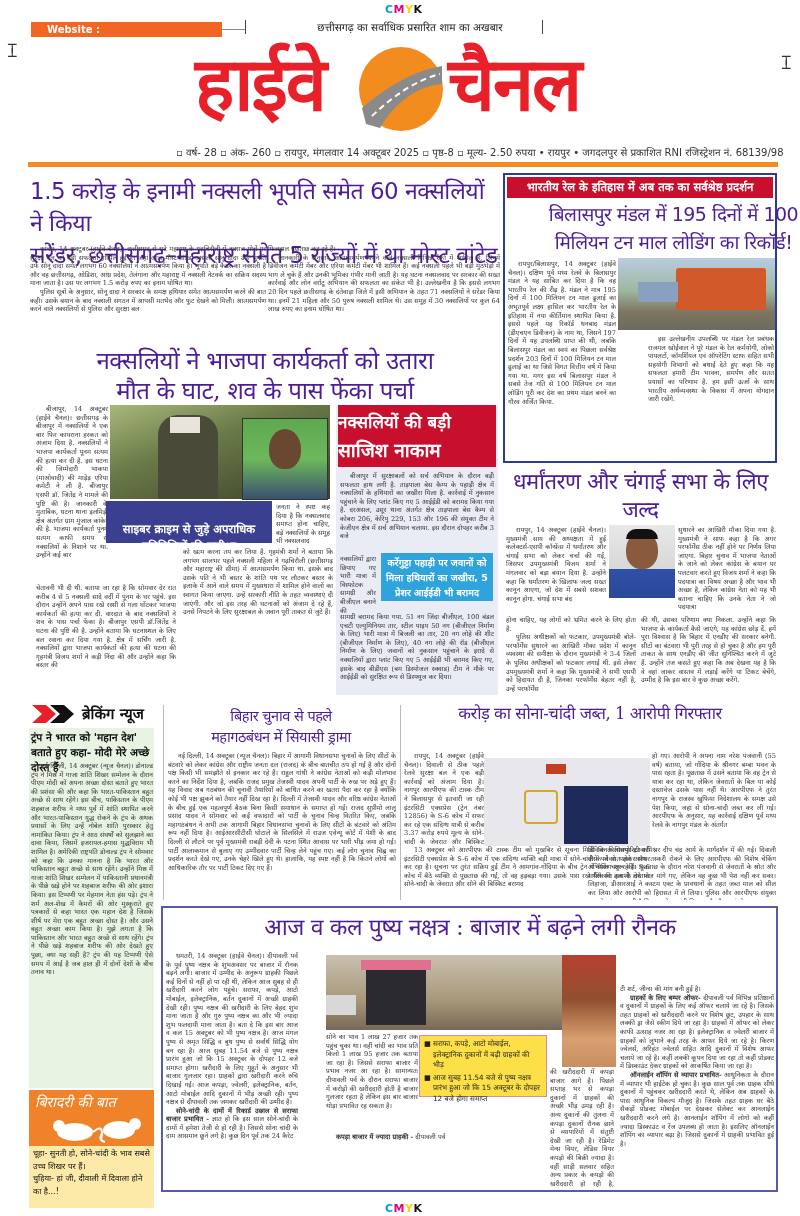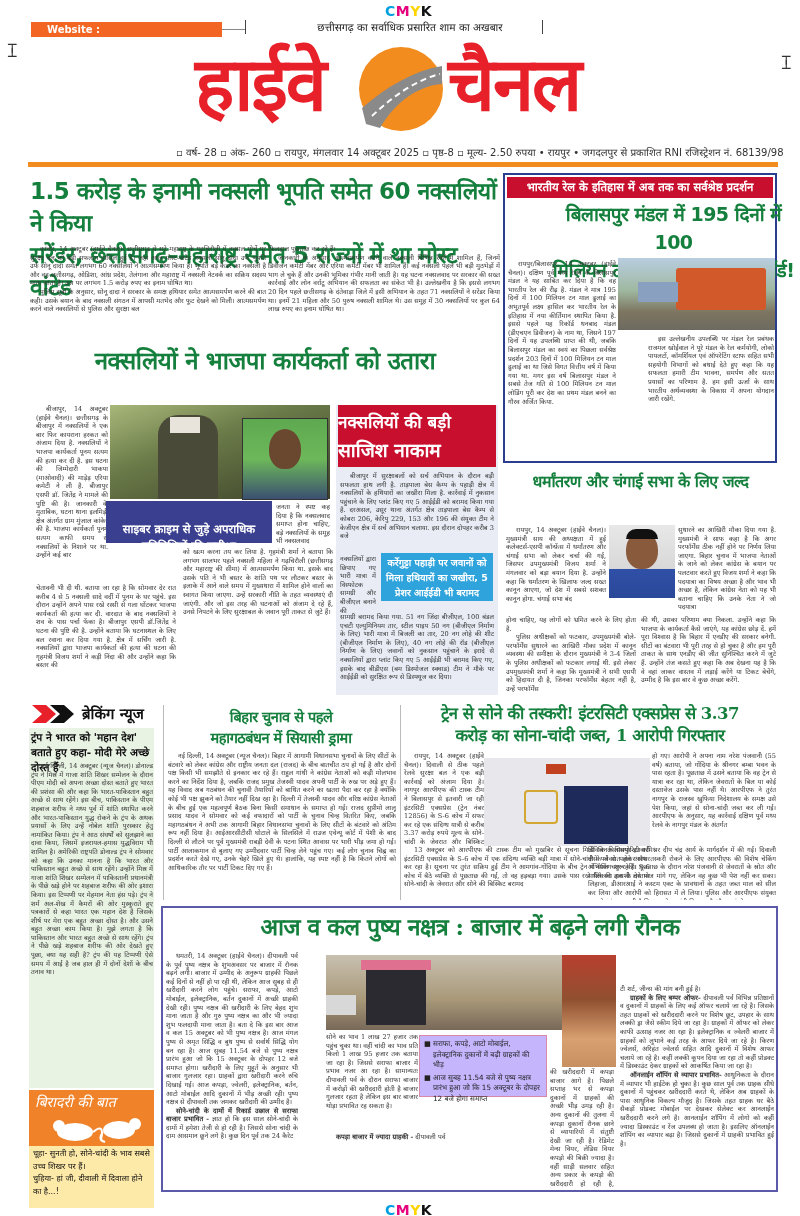--- a/index.html
+++ b/index.html
@@ -2,24 +2,24 @@
 <html><head>
 <meta charset="utf-8">
 <style>
   * { box-sizing: border-box; margin: 0; padding: 0; }
   html, body { width: 800px; height: 1216px; background: #fff; overflow: hidden; }
   body { position: relative; font-family: "DejaVu Serif", serif; color: #222; }
   .abs { position: absolute; }
   .sans { font-family: "DejaVu Sans", sans-serif; }
   .body-text { font-family: "DejaVu Serif", serif; font-size: 6.6px; line-height: 8.6px; color: #333; text-align: justify; }
   .body-text p { text-indent: 10px; }
-  .cmyk { font-family: "DejaVu Sans", sans-serif; font-weight: bold; font-size: 14px; letter-spacing: 0.5px; }
+  .cmyk { font-family: "DejaVu Sans", sans-serif; font-weight: bold; font-size: 11px; letter-spacing: 0.5px; }
   .cmyk .c { color: #00a0e0; } .cmyk .m { color: #e6007e; } .cmyk .y { color: #ffd400; } .cmyk .k { color: #111; }
   .reg-mark { font-family: "DejaVu Sans", sans-serif; font-size: 14px; color: #333; line-height: 12px; }
-  .headline { font-family: "DejaVu Sans", sans-serif; font-weight: bold; color: #15803d; letter-spacing: -0.5px; }
+  .headline { font-family: "DejaVu Sans", sans-serif; font-weight: normal; color: #4c1d95; letter-spacing: -0.5px; }
 </style>
 </head>
 <body>
 
 <div class="abs cmyk" style="left:385px;top:3px;">
   <span class="c">C</span><span class="m">M</span><span class="y">Y</span><span class="k">K</span>
 </div>
 
 <div class="abs reg-mark" style="left:8px;top:38px;">┬<br>┴</div>
 <div class="abs reg-mark" style="left:782px;top:50px;">┬<br>┴</div>
@@ -71,20 +71,21 @@
 <div class="abs" style="left:618px;top:258px;width:157px;height:72px;background:linear-gradient(180deg,#b8cde0 0%,#9fb8a0 45%,#7d7560 75%,#6c6a60 100%);overflow:hidden;">
   <div style="position:absolute;left:58px;top:10px;width:90px;height:42px;background:#d2592a;border-radius:3px;"></div>
   <div style="position:absolute;left:20px;top:24px;width:40px;height:20px;background:#8aa0c0;"></div>
 </div>
 <div class="abs body-text" style="left:648px;top:335px;width:126px;">
   <p>इस उल्लेखनीय उपलब्धि पर मंडल रेल प्रबंधक राजमल खोईवाल ने पूरे मंडल के रेल कर्मयोगी, लोको पायलटों, कॉमर्शियल एवं ऑपरेटिंग स्टाफ सहित सभी सहयोगी विभागों को बधाई देते हुए कहा कि यह सफलता हमारी टीम भावना, समर्पण और सतत प्रयासों का परिणाम है. हम इसी ऊर्जा के साथ भारतीय अर्थव्यवस्था के विकास में अपना योगदान जारी रखेंगे.</p>
 </div>
 
 <div class="abs headline" style="left:30px;top:346px;width:470px;text-align:center;font-size:24px;line-height:30px;font-family:'DejaVu Serif',serif;">
   <div>नक्सलियों ने भाजपा कार्यकर्ता को उतारा</div>
+  <div>मौत के घाट, शव के पास फेंका पर्चा</div>
 </div>
 <div class="abs body-text" style="left:36px;top:405px;width:72px;height:178px;overflow:hidden;">
   <p>बीजापुर, 14 अक्टूबर (हाईवे चैनल)। छत्तीसगढ़ के बीजापुर में नक्सलियों ने एक बार फिर कायराना हरकत को अंजाम दिया है. नक्सलियों ने भाजपा कार्यकर्ता पूनम सत्यम की हत्या कर दी है. इस घटना की जिम्मेदारी भाकपा (माओवादी) की माड़ेड़ एरिया कमेटी ने ली है. बीजापुर एसपी डॉ. जितेंद्र ने मामले की पुष्टि की है। जानकारी के मुताबिक, घटना थाना इलमिड़ी क्षेत्र अंतर्गत ग्राम मुंजाल कांकेर की है. भाजपा कार्यकर्ता पूनम सत्यम काफी समय से नक्सलियों के निशाने पर था. उन्होंने कई बार</p>
 </div>
 <div class="abs" style="left:110px;top:405px;width:220px;height:94px;background:linear-gradient(160deg,#a8b87a 0%,#6a7a48 40%,#3b4028 100%);overflow:hidden;">
   <div style="position:absolute;left:48px;top:10px;width:60px;height:90px;background:#4a4a38;border-radius:20px 20px 0 0;"></div>
   <div style="position:absolute;left:60px;top:12px;width:30px;height:16px;background:#e8e4dc;"></div>
 </div>
 <div class="abs" style="left:242px;top:418px;width:86px;height:82px;border:1px solid #333;background:linear-gradient(180deg,#5ea850 0%,#6db85a 50%,#3a5070 100%);overflow:hidden;">
   <div style="position:absolute;left:26px;top:10px;width:32px;height:40px;background:#6a4830;border-radius:50% 50% 45% 45%;"></div>
@@ -109,21 +110,21 @@
   <p>बीजापुर में सुरक्षाबलों को सर्च अभियान के दौरान बड़ी सफलता हाथ लगी है. ताड़पाला बेस कैम्प के पहाड़ी क्षेत्र में नक्सलियों के हथियारों का जखीरा मिला है. कार्रवाई में नुकसान पहुंचाने के लिए प्लांट किए गए 5 आईईडी को बरामद किया गया है. दरअसल, उसूर थाना अंतर्गत क्षेत्र ताड़पाला बेस कैम्प से कोबरा 206, केरिपु 229, 153 और 196 की संयुक्त टीम ने केजीएन क्षेत्र में सर्च अभियान चलाया. इस दौरान दोपहर करीब 3 बजे</p>
 </div>
 <div class="abs body-text" style="left:340px;top:555px;width:36px;height:58px;overflow:hidden;">
   <p style="text-indent:0">नक्सलियों द्वारा छिपाए गए भारी मात्रा में विस्फोटक सामग्री और बीजीएल बनाने की</p>
 </div>
 <div class="abs sans" style="left:381px;top:553px;width:112px;height:48px;background:#2ea3dc;color:#fff;font-size:9.5px;font-weight:bold;text-align:center;line-height:15px;padding-top:2px;">कर्रेगुट्टा पहाड़ी पर जवानों को मिला हथियारों का जखीरा, 5 प्रेशर आईईडी भी बरामद</div>
 <div class="abs body-text" style="left:340px;top:613px;width:154px;height:80px;overflow:hidden;">
   <p style="text-indent:0">सामग्री बरामद किया गया. 51 नग जिंदा बीजीएल, 100 बंडल एचटी एल्युमिनियम तार, स्टील पाइप 50 नग (बीजीएल निर्माण के लिए) भारी मात्रा में बिजली का तार, 20 नग लोहे की शीट (बीजीएल निर्माण के लिए), 40 नग लोहे की रॉड (बीजीएल निर्माण के लिए) जवानों को नुकसान पहुंचाने के इरादे से नक्सलियों द्वारा प्लांट किए गए 5 आईईडी भी बरामद किए गए, इसके बाद बीडीएस (बम डिस्पोजल स्क्वाड) टीम ने मौके पर आईईडी को सुरक्षित रूप से डिस्फ्यूज कर दिया।</p>
 </div>
 
-<div class="abs headline" style="left:503px;top:468px;width:275px;text-align:center;font-size:16px;line-height:28px;">
+<div class="abs headline" style="left:503px;top:468px;width:275px;text-align:center;font-size:22px;line-height:28px;">
   <div>धर्मांतरण और चंगाई सभा के लिए जल्द</div>
 </div>
 <div class="abs body-text" style="left:506px;top:526px;width:100px;height:92px;overflow:hidden;">
   <p>रायपुर, 14 अक्टूबर (हाईवे चैनल)। मुख्यमंत्री साय की अध्यक्षता में हुई कलेक्टर्स-एसपी कॉन्फ्रेंस में धर्मांतरण और चंगाई सभा को लेकर चर्चा की गई, जिसपर उपमुख्यमंत्री विजय शर्मा ने मंगलवार को बड़ा बयान दिया है. उन्होंने कहा कि धर्मांतरण के खिलाफ जल्द सख्त कानून आएगा, जो देश में सबसे सशक्त कानून होगा. चंगाई सभा बंद</p>
 </div>
 <div class="abs" style="left:609px;top:525px;width:66px;height:73px;background:linear-gradient(180deg,#e8e8e8 0%,#d8d8d8 60%,#3050a8 60%,#2a4898 100%);overflow:hidden;">
   <div style="position:absolute;left:17px;top:6px;width:32px;height:38px;background:#8a5a3c;border-radius:50% 50% 45% 45%;"></div>
   <div style="position:absolute;left:17px;top:4px;width:32px;height:10px;background:#111;border-radius:12px 12px 0 0;"></div>
 </div>
 <div class="abs body-text" style="left:678px;top:526px;width:98px;height:92px;overflow:hidden;">
@@ -170,21 +171,20 @@
 <div class="abs headline" style="left:165px;top:706px;width:232px;text-align:center;font-size:14.5px;line-height:21px;font-family:'DejaVu Serif',serif;">
   <div>बिहार चुनाव से पहले</div>
   <div>महागठबंधन में सियासी ड्रामा</div>
 </div>
 <div class="abs body-text" style="left:168px;top:752px;width:228px;height:148px;overflow:hidden;">
   <p>नई दिल्ली, 14 अक्टूबर (न्यूज चैनल)। बिहार में आगामी विधानसभा चुनावों के लिए सीटों के बंटवारे को लेकर कांग्रेस और राष्ट्रीय जनता दल (राजद) के बीच बातचीत ठप हो गई है और दोनों पक्ष किसी भी समझौते से इनकार कर रहे हैं। राहुल गांधी ने कांग्रेस नेताओं को कड़ी मोलभाव करने का निर्देश दिया है, जबकि राजद प्रमुख तेजस्वी यादव अपनी पार्टी के रुख पर अड़े हुए हैं। यह विवाद अब गठबंधन की चुनावी तैयारियों को बाधित करने का खतरा पैदा कर रहा है क्योंकि कोई भी पक्ष झुकने को तैयार नहीं दिख रहा है। दिल्ली में तेजस्वी यादव और वरिष्ठ कांग्रेस नेताओं के बीच हुई एक महत्वपूर्ण बैठक बिना किसी समाधान के समाप्त हो गई। राजद सुप्रीमो लालू प्रसाद यादव ने सोमवार को कई वफादारों को पार्टी के चुनाव चिन्ह वितरित किए, जबकि महागठबंधन ने अभी तक आगामी बिहार विधानसभा चुनावों के लिए सीटों के बंटवारे को अंतिम रूप नहीं दिया है। आईआरसीटीसी घोटाले के सिलसिले में राउज एवेन्यू कोर्ट में पेशी के बाद दिल्ली से लौटने पर पूर्व मुख्यमंत्री राबड़ी देवी के पटना स्थित आवास पर भारी भीड़ जमा हो गई। पार्टी आलाकमान से बुलाए गए उम्मीदवार पार्टी चिन्ह लेने पहुंच गए। कई लोग चुनाव चिह्न का प्रदर्शन करते देखे गए, उनके चेहरे खिले हुए थे। हालांकि, यह स्पष्ट नहीं है कि कितने लोगों को आधिकारिक तौर पर पार्टी टिकट दिए गए हैं।</p>
 </div>
 
 <div class="abs" style="left:400px;top:705px;width:1px;height:195px;background:#bbb;"></div>
 <div class="abs headline" style="left:402px;top:703px;width:376px;text-align:center;font-size:16.5px;line-height:22px;font-family:'DejaVu Serif',serif;">
-  <div>ट्रेन से सोने की तस्करी! इंटरसिटी एक्सप्रेस से 3.37</div>
   <div>करोड़ का सोना-चांदी जब्त, 1 आरोपी गिरफ्तार</div>
 </div>
 <div class="abs body-text" style="left:404px;top:752px;width:80px;height:92px;overflow:hidden;">
   <p>रायपुर, 14 अक्टूबर (हाईवे चैनल)। दिवाली से ठीक पहले रेलवे सुरक्षा बल ने एक बड़ी कार्रवाई को अंजाम दिया है। नागपुर आरपीएफ की टास्क टीम ने बिलासपुर से इतवारी जा रही इंटरसिटी एक्सप्रेस (ट्रेन नंबर 12856) के S-6 कोच में सफर कर रहे एक संदिग्ध यात्री से करीब 3.37 करोड़ रुपये मूल्य के सोने-चांदी के जेवरात और बिस्किट बरामद किए हैं। आरोपी ने बरामद समान का बिल और दस्तावेज पेश नहीं कर पाया, जिसकी वजह से उसके खिलाफ कस्टम एक्ट के तहत कार्रवाई की गई है। मामला अवैध तस्करी का लग रहा है, और आगे की जांच जारी है।</p>
 </div>
 <div class="abs" style="left:484px;top:758px;width:166px;height:88px;background:#e8e8ec;overflow:hidden;">
   <div style="position:absolute;left:80px;top:28px;width:64px;height:58px;background:#1e2a5a;"></div>
   <div style="position:absolute;left:40px;top:32px;width:34px;height:34px;border:2px solid #d4a830;border-radius:4px;"></div>
   <div style="position:absolute;left:62px;top:6px;width:20px;height:10px;background:#c04020;"></div>
 </div>
@@ -211,21 +211,21 @@
 </div>
 <div class="abs" style="left:576px;top:955px;width:4px;height:75px;background:#fff;"></div>
 <div class="abs" style="left:578px;top:955px;width:0;height:0;"></div>
 <div class="abs" style="left:562px;top:955px;width:54px;height:112px;background:linear-gradient(180deg,#b84030 0%,#905030 40%,#d8a070 75%,#c89060 100%);overflow:hidden;"></div>
 <div class="abs body-text" style="left:326px;top:1033px;width:92px;height:100px;overflow:hidden;">
   <p style="text-indent:0">सोने का भाव 1 लाख 27 हजार तक पहुंच चुका था। वहीं चांदी का भाव प्रति किलो 1 लाख 95 हजार तक बताया जा रहा है। जिससे सराफा बाजार में प्रभाव नजर आ रहा है। सामान्यतः दीपावली पर्व के दौरान सराफा बाजार में करोड़ों की खरीददारी होती है बाजार गुलजार रहता है लेकिन इस बार बाजार थोड़ा प्रभावित रह सकता है।</p>
 </div>
 <div class="abs body-text" style="left:326px;top:1133px;width:200px;height:56px;overflow:hidden;">
   <p><b>कपड़ा बाजार में ज्यादा ग्राहकी -</b> <span>दीपावली पर्व</span></p>
 </div>
-<div class="abs sans" style="left:419px;top:1035px;width:128px;height:62px;background:#c4b5fd;border:1px solid #d888a8;font-size:7.2px;line-height:10.5px;color:#222;padding:3px 4px;">
+<div class="abs sans" style="left:419px;top:1035px;width:128px;height:62px;background:#fde047;border:1px solid #d888a8;font-size:7.2px;line-height:10.5px;color:#222;padding:3px 4px;">
   <div style="padding-left:9px;text-indent:-9px;"><span>■ </span><span>सराफा, कपड़े, आटो मोबाईल, इलेक्ट्रानिक दुकानों में बढ़ी ग्राहकों की भीड़</span></div>
   <div style="padding-left:9px;text-indent:-9px;margin-top:2px;"><span>■ </span><span>आज सुबह 11.54 बजे से पुष्य नक्षत्र प्रारंभ हुआ जो कि 15 अक्टूबर के दोपहर 12 बजे होगा समाप्त</span></div>
 </div>
 <div class="abs body-text" style="left:550px;top:1068px;width:64px;height:120px;overflow:hidden;">
   <p style="text-indent:0">की खरीददारी में कपड़ा बाजार आगे है। पिछले सप्ताह भर से कपड़ा दुकानों में ग्राहकों की अच्छी भीड़ उमड़ रही है। अन्य दुकानों की तुलना में कपड़ा दुकानों रौनक छाने से व्यापारियों में संतुष्टी देखी जा रही है। रेडिमेट मेन्स वियर, लेडिस वियर कपड़ो की बिक्री ज्यादा है। वहीं साड़ी सलवार सहित अन्य प्रकार के कपड़ो की खरीददारी हो रही है, लेकिन सबसे ज्यादा रेडिमेट शर्ट व</p>
 </div>
 <div class="abs body-text" style="left:620px;top:985px;width:154px;height:203px;overflow:hidden;">
   <p style="text-indent:0">टी शर्ट, जीन्स की मांग बनी हुई है।</p>
   <p><b>ग्राहकों के लिए बम्पर ऑफर-</b> <span>दीपावली पर्व विभिन्न प्रतिष्ठानों व दुकानों में ग्राहकों के लिए कई ऑफर चलाये जा रहे है। जिसके तहत ग्राहकों को खरीददारी करने पर विशेष छूट, उपहार के साथ लक्की ड्रा जैसे स्कीम दिये जा रहा है। ग्राहकों में ऑफर को लेकर काफी उत्साह नजर आ रहा है। इलेक्ट्रानिक व ज्वेलरी बाजार में ग्राहकों को लुभाने कई तरह के आफर दिये जा रहे है। किरण ज्वेलर्स, अरिहंत ज्वेलर्स सहित आदि दुकानों में विशेष आफर चलाये जा रहे है। कहीं लक्की कूपन दिया जा रहा तो कहीं प्रोडक्ट में डिस्काउंट देकर ग्राहकों को आकर्षित किया जा रहा है।</span></p>
   <p><b>ऑनलाईन शॉपिंग से व्यापार प्रभावित-</b> <span>आधुनिकता के दौरान में व्यापार भी हाईटेक हो चुका है। कुछ साल पूर्व तक ग्राहक सीधे दुकानों में पहुंचकर खरीददारी करते थे, लेकिन अब ग्राहकों के पास आधुनिक विकल्प मौजूद है। जिसके तहत ग्राहक घर बैठे सैकड़ों प्रोडक्ट मोबाईल पर देखकर सेलेक्ट कर आनलाईन खरीददारी करने लगे है। आनलाईन शॉपिंग में लोगो को कहीं ज्यादा डिस्काउंट व रेंज उपलब्ध हो जाता है। इसलिए ऑनलाईन शॉपिंग का व्यापार बढ़ा है। जिससे दुकानों में ग्राहकी प्रभावित हुई है।</span></p>

